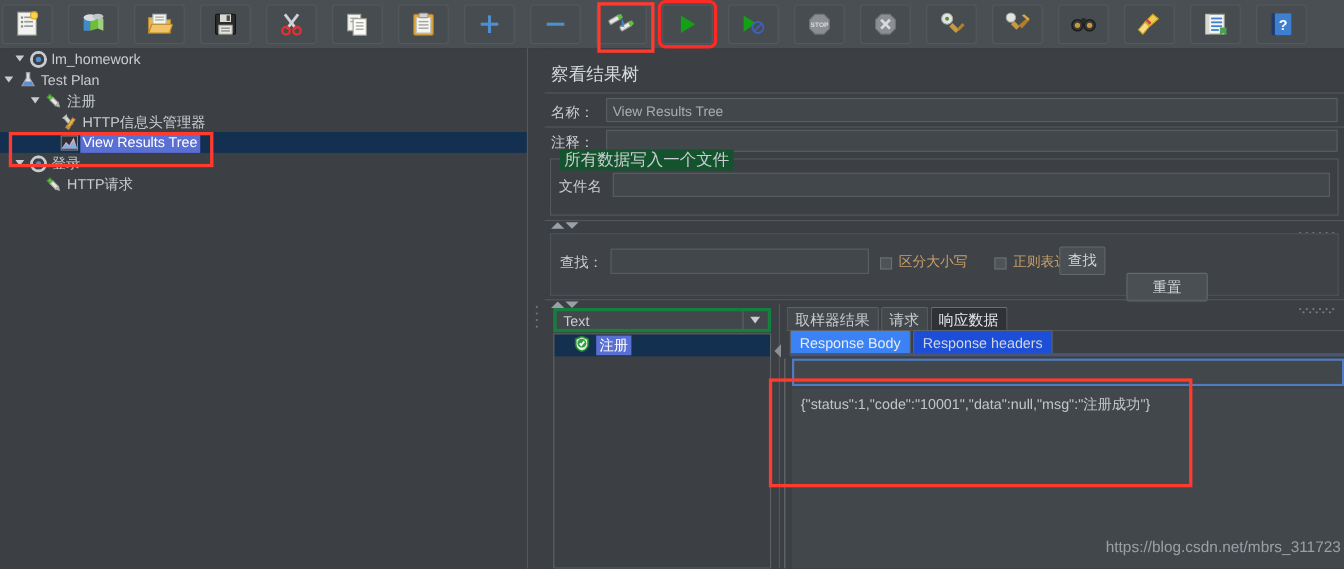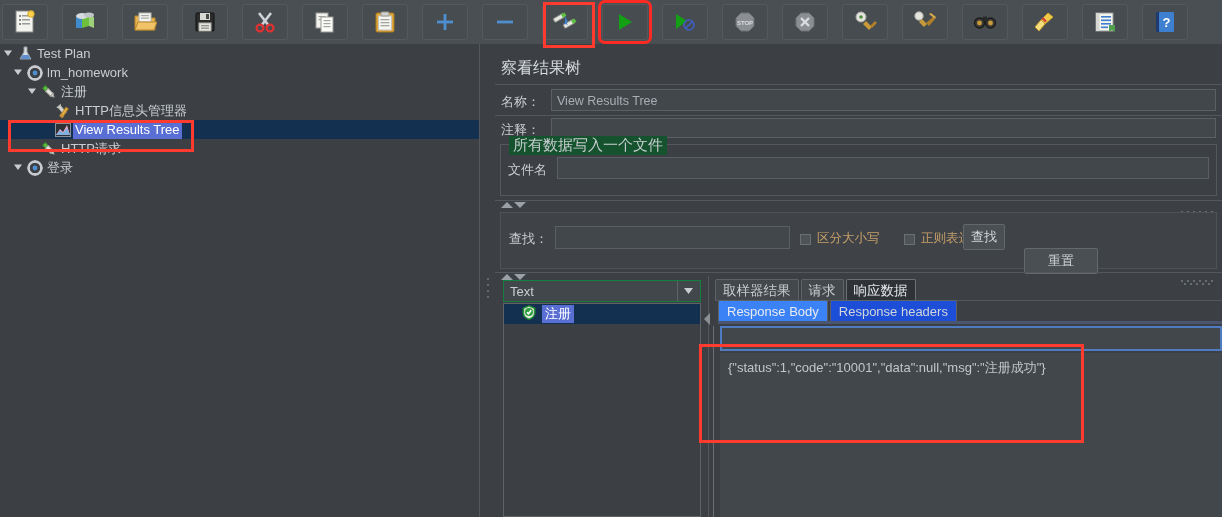--- a/index.html
+++ b/index.html
@@ -86,21 +86,21 @@
     width:11px;height:11px;background:#4e5357;border:1px solid #6a6f73;
     display:inline-block;vertical-align:middle;box-sizing:border-box;
   }
   .btn{
     background:#4a4f53;border:1px solid #63686c;border-radius:2px;
     color:#d2d6da;font-size:13px;text-align:center;box-sizing:border-box;
     display:flex;align-items:center;justify-content:center;
   }
 
   .combo{
-    position:absolute;background:#42474b;border:1px solid #15803d;box-sizing:border-box;
+    position:absolute;background:#42474b;border:3px solid #15803d;box-sizing:border-box;
     display:flex;align-items:center;
   }
   .combo .ctext{flex:1;padding-left:6px;font-size:13px;color:#c9cdd1;}
   .combo .carrow{
     width:22px;height:100%;border-left:1px solid #5e6367;
     display:flex;align-items:center;justify-content:center;
   }
 
   .listbox{
     position:absolute;background:#3c4044;border:1px solid #5e6367;box-sizing:border-box;
@@ -408,35 +408,20 @@
         <rect x="4" y="1" width="15" height="20" rx="1" fill="#3f7fd0"></rect>
         <text x="11.5" y="16" font-size="13" fill="#ffffff" text-anchor="middle" font-family="Liberation Sans, sans-serif" font-weight="bold">?</text>
       </svg>
     </span>
   </div>
 
 </div>
 
 <div id="tree-panel">
 
-  <div class="tnode" style="padding-left:2px;top:0;">
-    <span class="twist">
-      <svg width="9" height="9" viewBox="0 0 9 9">
-          <path d="M0 1.5 L8 1.5 L4 7 Z" fill="#c9cdd1"></path>
-        </svg>
-    </span>
-    <span class="ticon">
-      <svg width="15" height="15" viewBox="0 0 15 15">
-        <path d="M6 1 h3 v5 l4 7 h-11 l4 -7 z" fill="#d9dde1" stroke="#9aa0a5"></path>
-        <path d="M4.5 9 h6 l2 4 h-10 z" fill="#5f8fd0"></path>
-      </svg>
-    </span>
-    <span class="tlabel">Test Plan</span>
-  </div>
-
   <div class="tnode" style="padding-left:12px;">
     <span class="twist">
       <svg width="9" height="9" viewBox="0 0 9 9">
           <path d="M0 1.5 L8 1.5 L4 7 Z" fill="#c9cdd1"></path>
         </svg>
     </span>
     <span class="ticon">
       <svg width="16" height="16" viewBox="0 0 16 16">
         <circle cx="8" cy="8" r="6.5" fill="none" stroke="#c8ccd0" stroke-width="2.4"></circle>
         <circle cx="8" cy="8" r="2.4" fill="#4f8fd0"></circle>
@@ -444,20 +429,35 @@
           <line x1="8" y1="0.5" x2="8" y2="3"></line>
             <line x1="8" y1="13" x2="8" y2="15.5"></line>
           <line x1="0.5" y1="8" x2="3" y2="8"></line>
             <line x1="13" y1="8" x2="15.5" y2="8"></line>
         </g>
       </svg>
     </span>
     <span class="tlabel">lm_homework</span>
   </div>
 
+  <div class="tnode" style="padding-left:2px;top:0;">
+    <span class="twist">
+      <svg width="9" height="9" viewBox="0 0 9 9">
+          <path d="M0 1.5 L8 1.5 L4 7 Z" fill="#c9cdd1"></path>
+        </svg>
+    </span>
+    <span class="ticon">
+      <svg width="15" height="15" viewBox="0 0 15 15">
+        <path d="M6 1 h3 v5 l4 7 h-11 l4 -7 z" fill="#d9dde1" stroke="#9aa0a5"></path>
+        <path d="M4.5 9 h6 l2 4 h-10 z" fill="#5f8fd0"></path>
+      </svg>
+    </span>
+    <span class="tlabel">Test Plan</span>
+  </div>
+
   <div class="tnode" style="padding-left:26px;">
     <span class="twist">
       <svg width="9" height="9" viewBox="0 0 9 9">
           <path d="M0 1.5 L8 1.5 L4 7 Z" fill="#c9cdd1"></path>
         </svg>
     </span>
     <span class="ticon">
       <svg width="16" height="16" viewBox="0 0 16 16">
         <g transform="rotate(-45 8 8)">
           <rect x="6.2" y="1" width="3.6" height="4" fill="#5fbf3f" stroke="#3f8f2f"></rect>
@@ -489,34 +489,20 @@
   <div class="tnode sel" style="padding-left:40px;">
     <span class="twist"></span>
     <span class="ticon">
       <svg width="16" height="14" viewBox="0 0 16 14">
         <rect x="0.5" y="0.5" width="15" height="13" fill="#2e3236" stroke="#8a8f94"></rect>
         <path d="M1 12 L5 6 L8 9 L12 2 L15 12 Z" fill="#e8a8c8"></path>
         <path d="M1 12 L5 7.5 L8 10 L12 5 L15 12 Z" fill="#7fb0e0"></path>
       </svg>
     </span>
     <span class="tlabel">View Results Tree</span>
-  </div>
-
-  <div class="tnode" style="padding-left:26px;">
-    <span class="twist"></span>
-    <span class="ticon">
-      <svg width="16" height="16" viewBox="0 0 16 16">
-        <g transform="rotate(-45 8 8)">
-          <rect x="6.2" y="1" width="3.6" height="4" fill="#5fbf3f" stroke="#3f8f2f"></rect>
-          <rect x="6.2" y="5" width="3.6" height="7" fill="#e8e8e3" stroke="#a8a8a3"></rect>
-          <path d="M6.2 12 h3.6 l-1.8 3 z" fill="#d8d8d3" stroke="#a8a8a3"></path>
-        </g>
-      </svg>
-    </span>
-    <span class="tlabel">HTTP请求</span>
   </div>
 
   <div class="tnode" style="padding-left:12px;">
     <span class="twist">
       <svg width="9" height="9" viewBox="0 0 9 9">
           <path d="M0 1.5 L8 1.5 L4 7 Z" fill="#c9cdd1"></path>
         </svg>
     </span>
     <span class="ticon">
       <svg width="16" height="16" viewBox="0 0 16 16">
@@ -524,20 +510,34 @@
         <circle cx="8" cy="8" r="2.4" fill="#4f8fd0"></circle>
         <g stroke="#c8ccd0" stroke-width="2">
           <line x1="8" y1="0.5" x2="8" y2="3"></line>
             <line x1="8" y1="13" x2="8" y2="15.5"></line>
           <line x1="0.5" y1="8" x2="3" y2="8"></line>
             <line x1="13" y1="8" x2="15.5" y2="8"></line>
         </g>
       </svg>
     </span>
     <span class="tlabel">登录</span>
+  </div>
+
+  <div class="tnode" style="padding-left:26px;">
+    <span class="twist"></span>
+    <span class="ticon">
+      <svg width="16" height="16" viewBox="0 0 16 16">
+        <g transform="rotate(-45 8 8)">
+          <rect x="6.2" y="1" width="3.6" height="4" fill="#5fbf3f" stroke="#3f8f2f"></rect>
+          <rect x="6.2" y="5" width="3.6" height="7" fill="#e8e8e3" stroke="#a8a8a3"></rect>
+          <path d="M6.2 12 h3.6 l-1.8 3 z" fill="#d8d8d3" stroke="#a8a8a3"></path>
+        </g>
+      </svg>
+    </span>
+    <span class="tlabel">HTTP请求</span>
   </div>
 
 </div>
 
 <div id="splitter">
   <div class="grip">
     <svg width="4" height="26" viewBox="0 0 4 26">
       <circle cx="2" cy="3" r="1" fill="#70757a"></circle>
         <circle cx="2" cy="9" r="1" fill="#70757a"></circle>
       <circle cx="2" cy="15" r="1" fill="#70757a"></circle>
@@ -667,18 +667,19 @@
     <div class="tab2">Response headers</div>
   </div>
   <div class="tab-underline" style="left:223px;top:277px;width:504px;height:3px;"></div>
 
   <div class="bodyfield" style="left:225px;top:282px;width:502px;height:25px;"></div>
 
   <div class="bodyarea" style="left:225px;top:309px;width:502px;height:164px;">{"status":1,"code":"10001","data":null,"msg":"注册成功"}</div>
 
   <div class="vline" style="left:218px;top:282px;height:191px;background:#6a6f73;"></div>
 
+  <div class="watermark" style="right:3px;bottom:12px;">https://blog.csdn.net/mbrs_311723</div>
 
 </div>
 
 <div class="redbox" style="left:543px;top:2px;width:52px;height:46px;"></div>
 <div class="redbox" style="left:8px;top:120px;width:186px;height:32px;"></div>
 <div class="redbox" style="left:699px;top:344px;width:385px;height:99px;"></div>
 
 </body></html>

